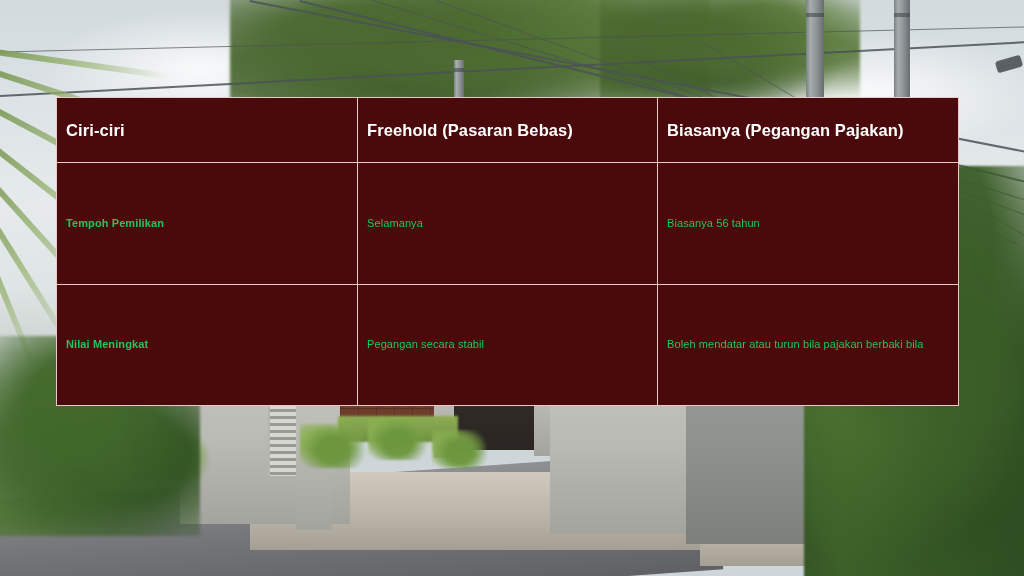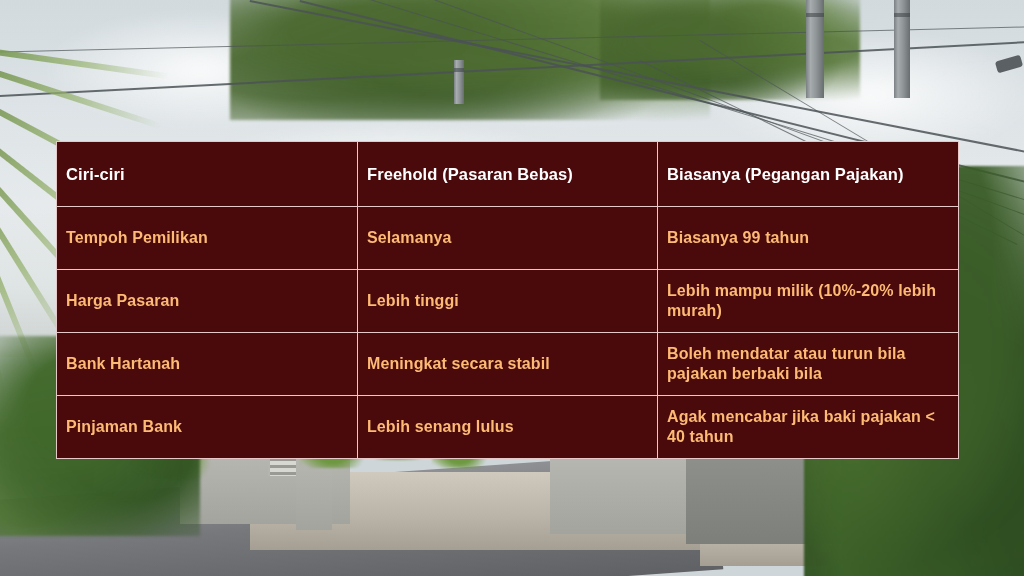--- a/index.html
+++ b/index.html
@@ -180,64 +180,63 @@
   
   .photo { filter: blur(.7px) saturate(1.02); }
 
   
   #table-wrap {
     position: absolute;
     left: 56px;
     top: 97px;
     width: 902px;
     height: 309px;
-    margin-top: 44px;
   }
 
   table.compare {
     width: 100%;
     height: 100%;
     border-collapse: collapse;
     table-layout: fixed;
     background: #4a0a0c;
     border: 1px solid #e8c9c9;
   }
 
   table.compare col.c1 { width: 301px; }
   table.compare col.c2 { width: 300px; }
   table.compare col.c3 { width: 301px; }
 
   table.compare td,
   table.compare th {
     border: 1px solid #e8c9c9;
     background: #4a0a0c;
-    color: #fdba74;
+    color: #22c55e;
     text-align: left;
     vertical-align: middle;
     padding: 6px 9px;
-    font-size: 16px;
+    font-size: 11px;
     line-height: 1.22;
     letter-spacing: .1px;
   }
 
   table.compare thead th {
     font-weight: bold;
     font-size: 16.5px;
     color: #ffffff;
     height: 65px;
   }
 
   table.compare tbody tr { height: 63px; }
 
   td.feature {
     font-weight: bold;
     color: #ffffff;
   }
 
-  td.value { font-weight: bold; color: #f0e7e3; }
+  td.value { font-weight: normal; color: #f0e7e3; }
 </style>
 </head>
 <body>
 
 <div id="slide">
 
   <div class="photo">
 
     <div class="sky"></div>
 
@@ -317,34 +316,24 @@
           <th>Ciri-ciri</th>
           <th>Freehold (Pasaran Bebas)</th>
           <th>Biasanya (Pegangan Pajakan)</th>
         </tr>
       </thead>
 
       <tbody>
         <tr>
           <td class="feature">Tempoh Pemilikan</td>
           <td class="value">Selamanya</td>
-          <td class="value">Biasanya 99 tahun</td>
+          <td class="value">Biasanya 56 tahun</td>
         </tr>
         <tr>
-          <td class="feature">Harga Pasaran</td>
-          <td class="value">Lebih tinggi</td>
-          <td class="value">Lebih mampu milik (10%-20% lebih murah)</td>
-        </tr>
-        <tr>
-          <td class="feature">Bank Hartanah</td>
-          <td class="value">Meningkat secara stabil</td>
+          <td class="feature">Nilai Meningkat</td>
+          <td class="value">Pegangan secara stabil</td>
           <td class="value">Boleh mendatar atau turun bila pajakan berbaki bila</td>
-        </tr>
-        <tr>
-          <td class="feature">Pinjaman Bank</td>
-          <td class="value">Lebih senang lulus</td>
-          <td class="value">Agak mencabar jika baki pajakan &lt; 40 tahun</td>
         </tr>
       </tbody>
     </table>
   </div>
 
 </div>
 
 </body></html>

